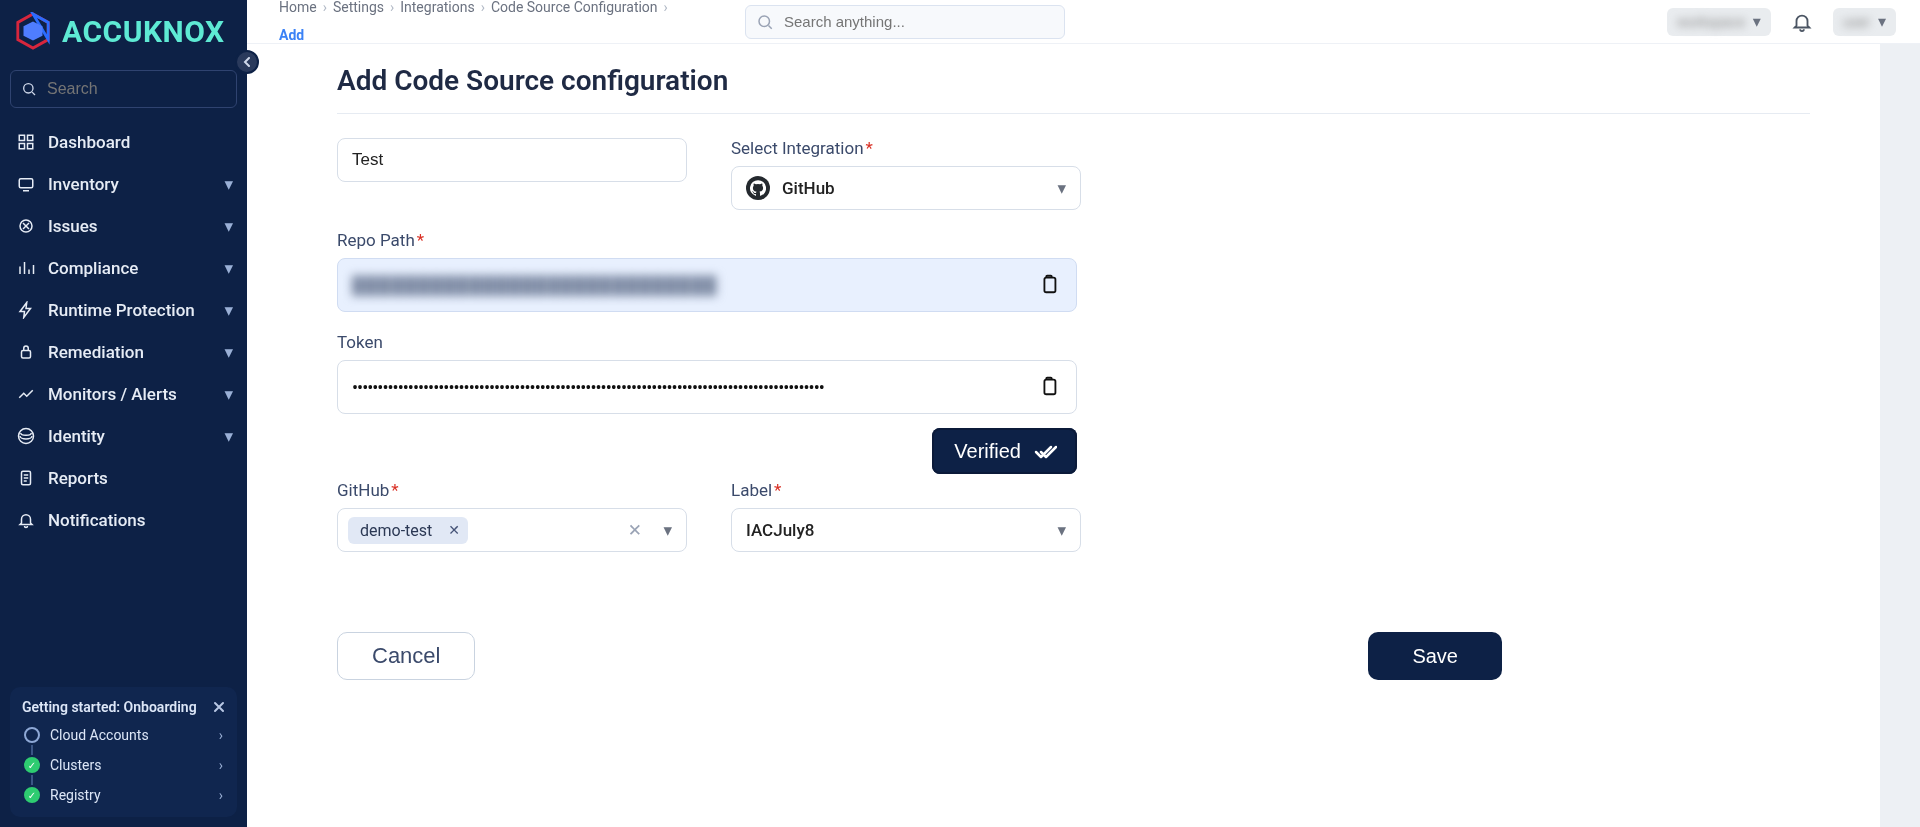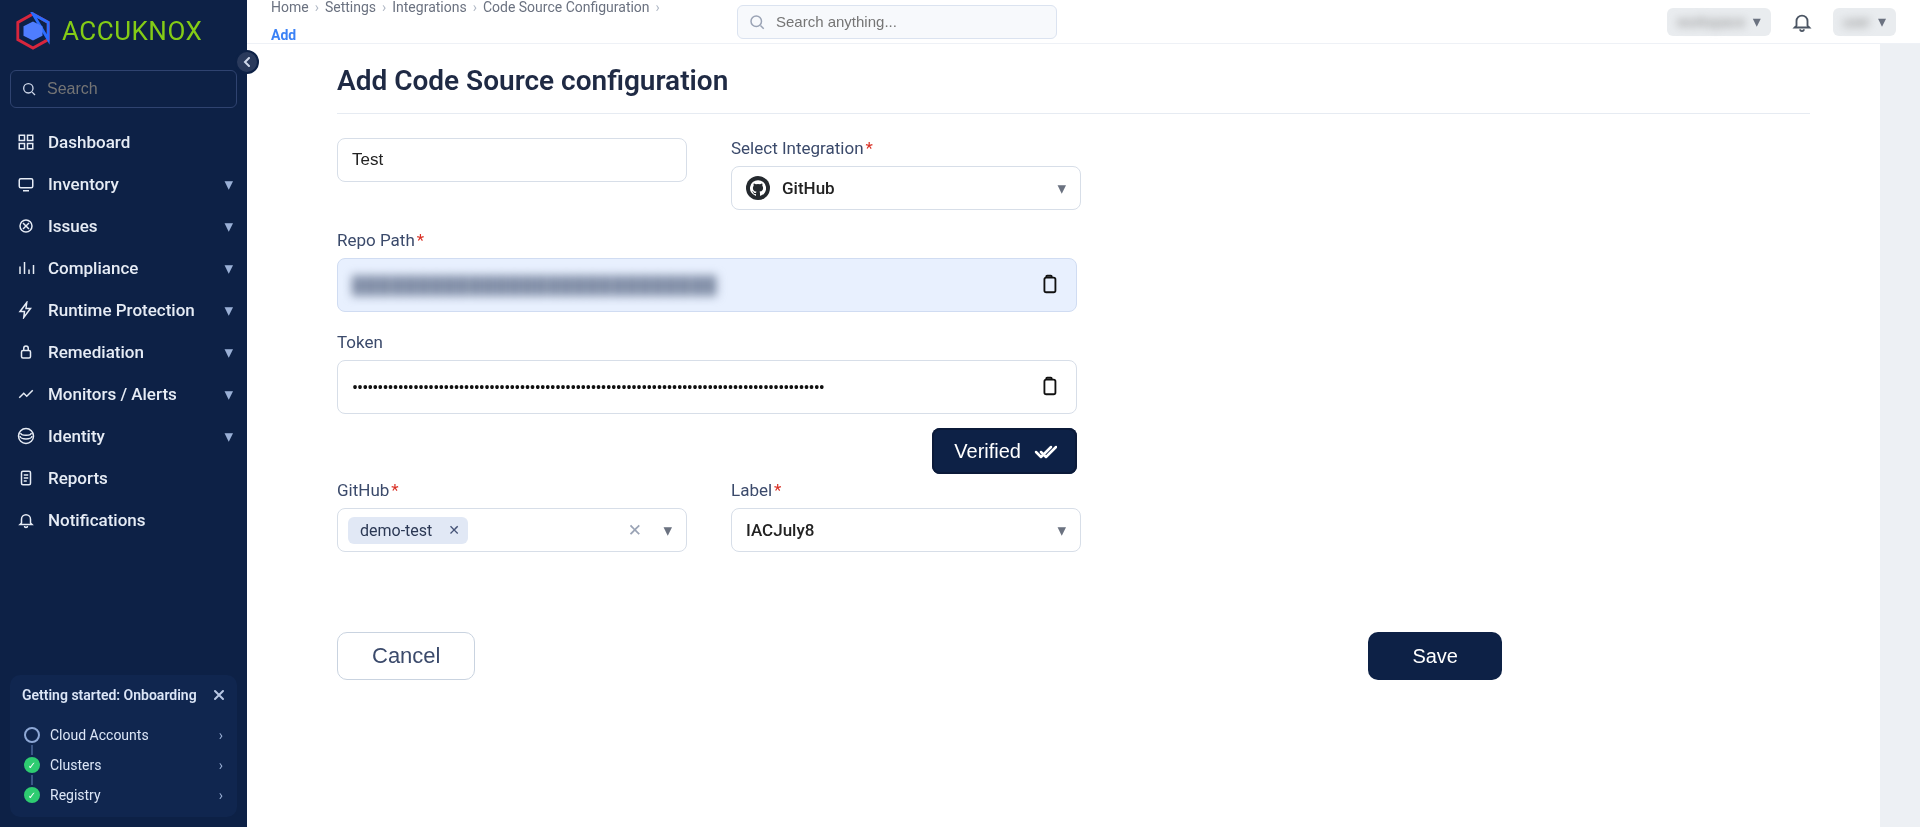--- a/index.html
+++ b/index.html
@@ -43,24 +43,24 @@
   .brand {
     display: flex;
     align-items: center;
     gap: 10px;
     padding: 0 14px 14px 14px;
   }
   .brand-logo {
     width: 38px; height: 38px;
   }
   .brand-name {
-    font-size: 26px;
-    font-weight: 400;
+    font-size: 30px;
+    font-weight: 700;
     letter-spacing: .5px;
-    color: #84cc16;
+    color: #5eead4;
   }
   .collapse-btn {
     position: absolute;
     top: 50px;
     right: -12px;
     width: 24px; height: 24px;
     border-radius: 50%;
     background: #2a3a5c;
     border: 2px solid #0d2146;
     display:flex; align-items:center; justify-content:center;
@@ -109,21 +109,21 @@
   .onboarding {
     margin: auto 10px 10px 10px;
     background: var(--panel-blue);
     border-radius: 10px;
     padding: 12px 12px 10px 12px;
     color: #dce6f7;
   }
   .onboarding-header {
     display:flex; align-items:center; justify-content:space-between;
     font-size: 14px; font-weight:600;
-    margin-bottom: 20px;
+    margin-bottom: 8px;
   }
   .onboarding-close { cursor:pointer; color:#b8c7e4; }
   .onboarding-list { display:flex; flex-direction:column; gap:6px; }
   .ob-item {
     display:flex; align-items:center; gap:10px;
     font-size: 14px;
     cursor:pointer;
     position:relative;
     padding-left: 2px;
     height: 24px;
@@ -156,20 +156,21 @@
     gap: 20px;
     border-bottom: 1px solid #eef1f6;
   }
   .breadcrumbs {
     display:flex; align-items:center; flex-wrap:wrap;
     gap: 6px;
     font-size: 14px;
     color: var(--breadcrumb);
     line-height: 1.1;
     max-width: 500px;
+    margin-left: 8px;
   }
   .bc-item { color: var(--breadcrumb); cursor:pointer; white-space:nowrap;}
   .bc-current { color: #3b82f6; font-weight:700; }
   .bc-sep { color: var(--breadcrumb-sep); font-size:14px; }
   .topsearch {
     flex: 0 0 320px;
     margin-left: 20px;
     border:1px solid #dbe3f0;
     background:#f7f9fc;
     border-radius:6px;

